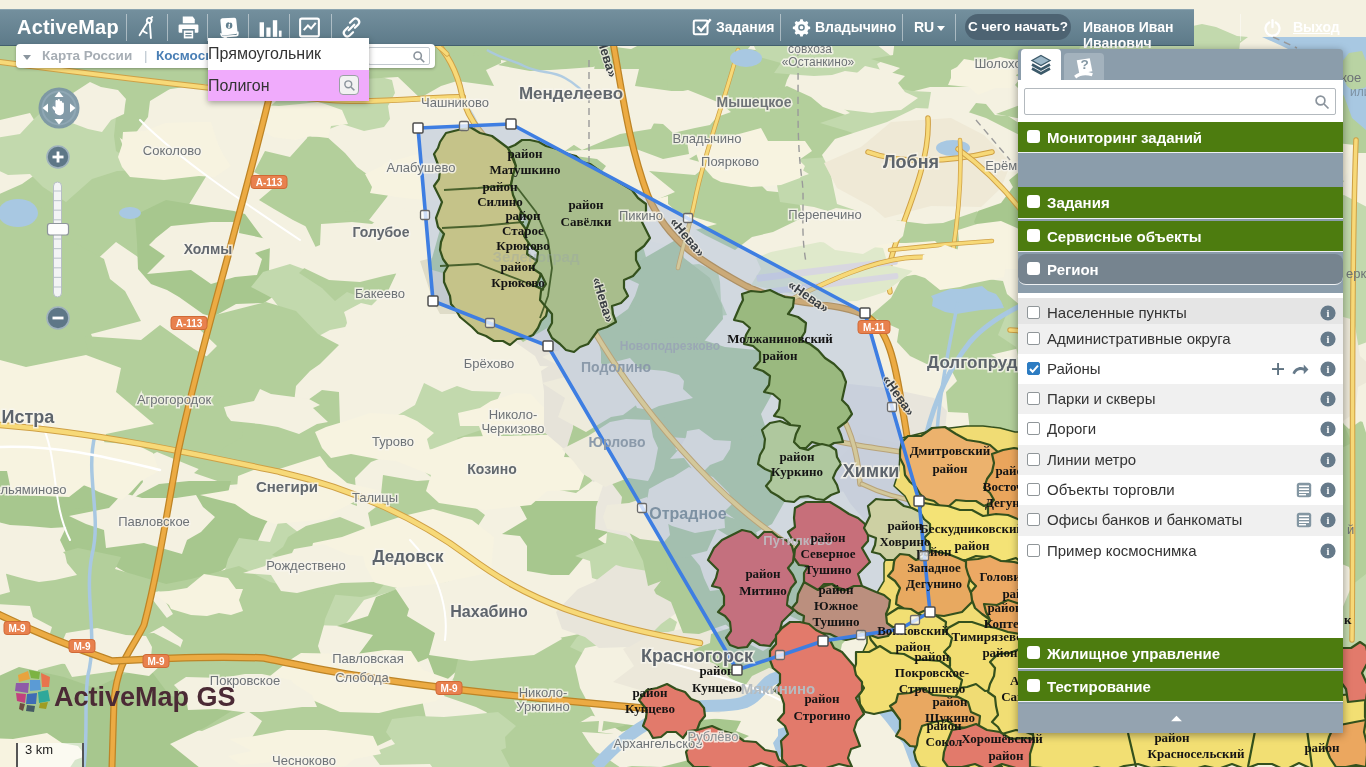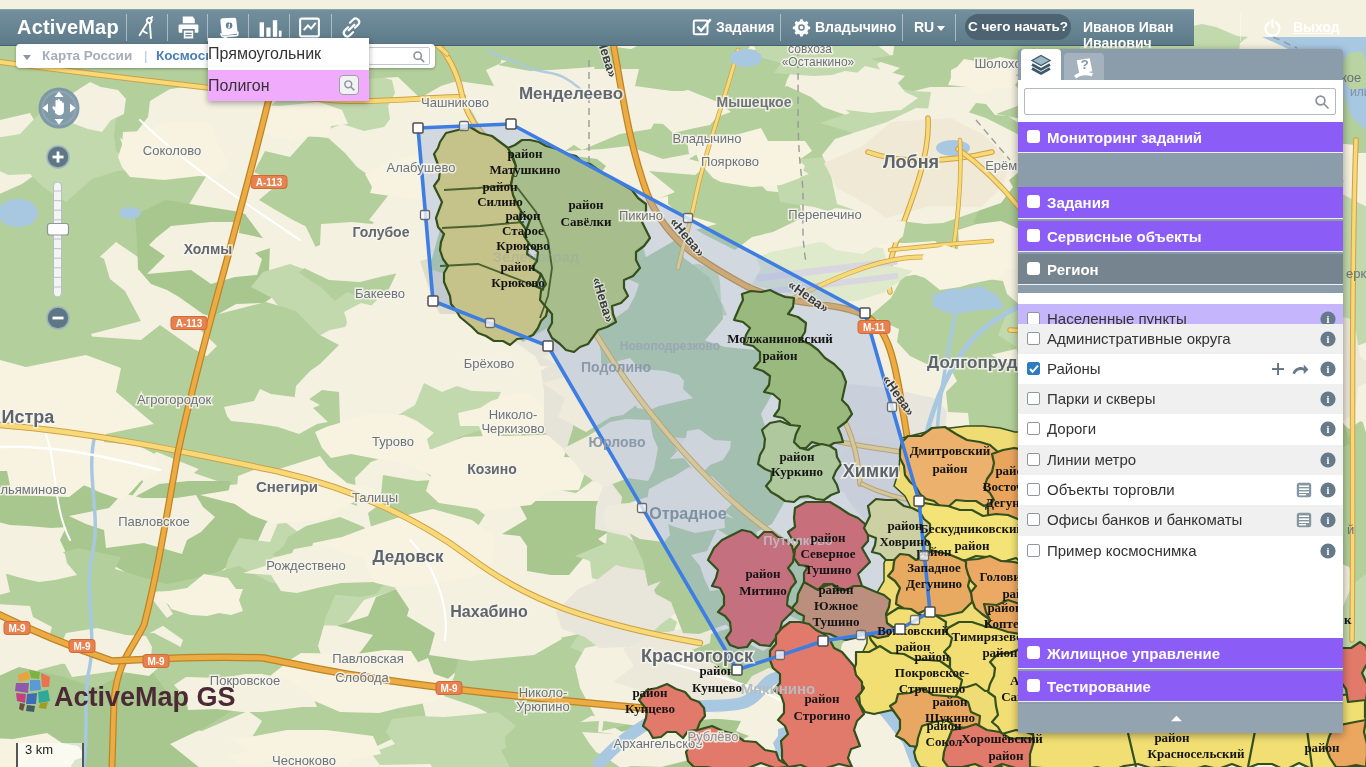--- a/index.html
+++ b/index.html
@@ -22,24 +22,24 @@
 #dd { position:absolute; left:208px; top:38px; width:161px; height:63px; background:#fff; box-shadow:0 2px 6px rgba(0,0,0,0.35); z-index:5; }
 .ddrow { position:relative; height:31.5px; line-height:31.5px; font-size:16px; color:#333; }
 .ddbtn { position:absolute; right:10px; top:5px; width:20px; height:20px; border:1px solid #9aa0a5; border-radius:4px; background:#f2f2f2; }
 #panel { position:absolute; left:1018px; top:49px; width:325px; height:684px; background:#8b9dab; box-shadow:0 2px 8px rgba(0,0,0,0.4);
   border-radius:4px 4px 0 0; }
 #ptabs { position:absolute; left:0; top:0; width:325px; height:31px; }
 #tab1 { position:absolute; left:3px; top:0; width:40px; height:31px; background:#fff; border-radius:4px 4px 0 0; }
 #tab2 { position:absolute; left:46px; top:4px; width:40px; height:27px; background:#a3b2bd; border-radius:4px 4px 0 0; }
 #psearch { position:absolute; left:0; top:31px; width:325px; height:42px; background:#fff; }
 #pinput { position:absolute; left:6px; top:8px; width:312px; height:27px; border:1px solid #b3b9be; border-radius:2px; background:#fff; }
-.phead { position:absolute; left:0; width:325px; height:31.2px; background:#8b5cf6; border-bottom:1.5px solid #eef1f3;
+.phead { position:absolute; left:0; width:325px; height:31.2px; background:#4d7c0f; border-bottom:1.5px solid #eef1f3;
   color:#fff; font-size:15px; font-weight:bold; line-height:31px; padding-left:29px; }
 .phead:before { content:""; position:absolute; left:9px; top:8px; width:13px; height:13px; background:#fff; border-radius:3px; }
-.phead.dark { background:#76848f; }
+.phead.dark { background:#76848f;border-radius:8px; }
 .prow { position:absolute; left:0; width:325px; height:30.3px; font-size:15px; color:#333; line-height:30px; }
 .ptxt { position:absolute; left:29px; white-space:nowrap; }
 .lcb { position:absolute; left:9px; top:8px; width:13px; height:13px; background:#fff; border:1px solid #909699; border-radius:2px; }
 .lcb.on { background:#2d7cc2; border-color:#2d7cc2; }
 .micon { position:absolute; right:7px; top:7px; width:16px; height:16px; }
 .micon2 { position:absolute; right:31px; top:7px; width:16px; height:16px; }
 .micon3 { position:absolute; right:57px; top:7px; width:16px; height:16px; }
 .micon4 { position:absolute; right:33px; top:8px; width:20px; height:15px; }
 #pwhite { position:absolute; left:0; top:244.2px; width:325px; height:344.8px; background:#fff; }
 #pfoot { position:absolute; left:0; top:655px; width:325px; height:29px; background:#94a3b0; }
@@ -640,21 +640,21 @@
               <path d="M10,10 L14.5,14.5"></path>
             </g>
           </svg>
         </div>
       </div>
 <div class="phead" style="top:73px">Мониторинг заданий</div>
       <div class="phead" style="top:138.4px">Задания</div>
       <div class="phead" style="top:171.6px">Сервисные объекты</div>
       <div class="phead dark" style="top:204.8px">Регион</div>
 <div id="pwhite"></div>
-<div class="prow" style="top:255px;background:#c4b5fd">
+<div class="prow" style="top:249px;background:#e5e5e5">
         <div class="lcb"></div>
         <span class="ptxt">Населенные пункты</span>
         <svg class="micon" viewBox="0 0 16 16">
           <circle cx="8" cy="8" r="7.6" fill="#667a8a"></circle>
           <text x="8" y="11.6" text-anchor="middle" font-size="10.5" font-weight="bold" font-family="Liberation Serif,serif" fill="#fff">i</text>
         </svg>
       </div>
       <div class="prow" style="top:274.5px;background:#f0f0f0">
         <div class="lcb"></div>
         <span class="ptxt">Административные округа</span>

